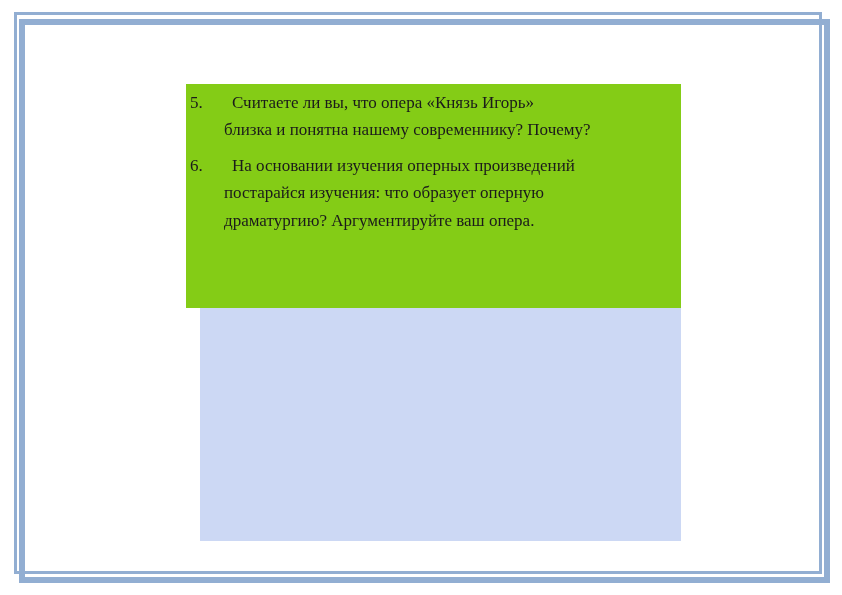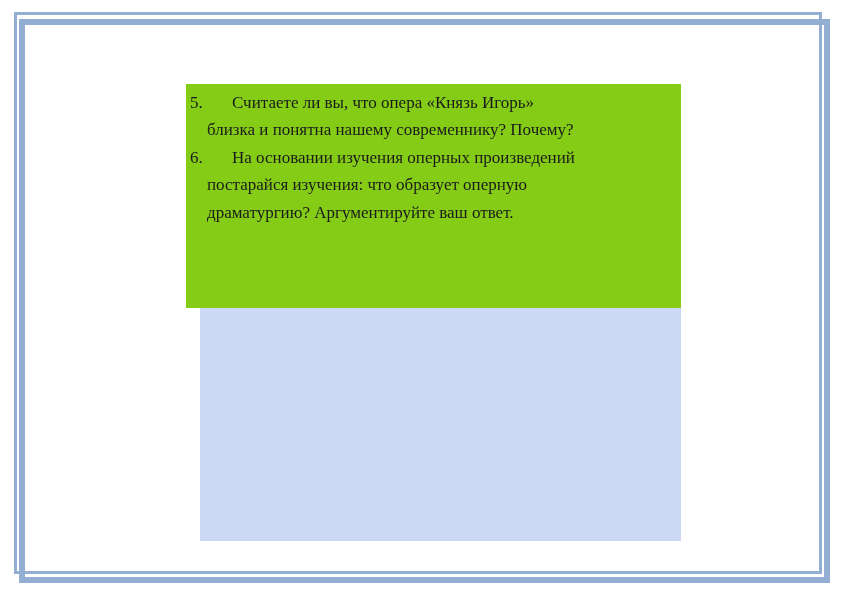--- a/index.html
+++ b/index.html
@@ -36,42 +36,42 @@
     position: absolute;
     left: 186px; top: 84px;
     width: 495px; height: 224px;
     background: #84cc16;
     box-sizing: border-box;
     padding-top: 4.5px;
     color: #1b1b1b;
     font-size: 17px;
     line-height: 27.6px;
   }
-  .item + .item { margin-top: 0; }
+  .item + .item { margin-top: 8px; }
   .line { white-space: nowrap; }
   .line.first { padding-left: 4px; }
-  .line.cont { padding-left: 21px; }
+  .line.cont { padding-left: 38px; }
   .num { display: inline-block; width: 42px; }
 </style>
 </head>
 <body>
 
 <div class="slide">
   <div class="frame-thin"></div>
   <div class="frame-thick"></div>
   <div class="content-bg"></div>
 
   <div class="textbox">
 
     <div class="item">
       <div class="line first"><span class="num">5.</span><span class="txt">Считаете ли вы, что опера «Князь Игорь»</span></div>
       <div class="line cont">близка и понятна нашему современнику? Почему?</div>
     </div>
 
     <div class="item">
       <div class="line first"><span class="num">6.</span><span class="txt">На основании изучения оперных произведений</span></div>
       <div class="line cont">постарайся изучения: что образует оперную</div>
-      <div class="line cont">драматургию? Аргументируйте ваш ответ.</div>
+      <div class="line cont">драматургию? Аргументируйте ваш опера.</div>
     </div>
 
 
   </div>
 </div>
 
 </body></html>

